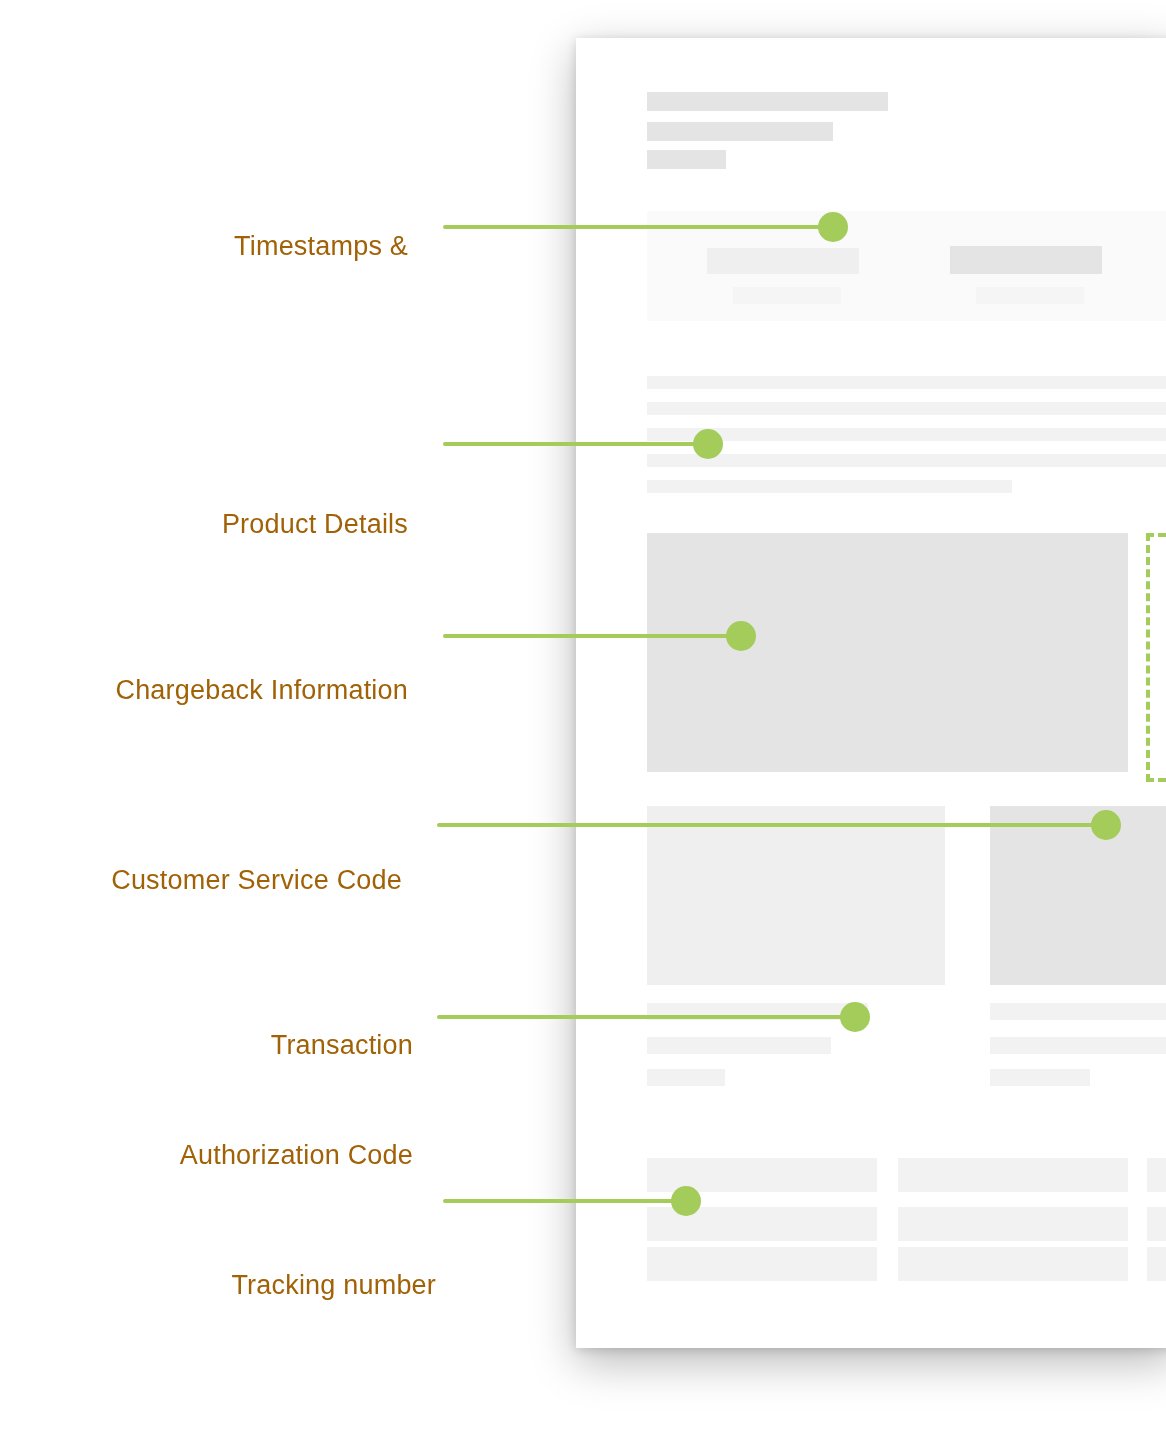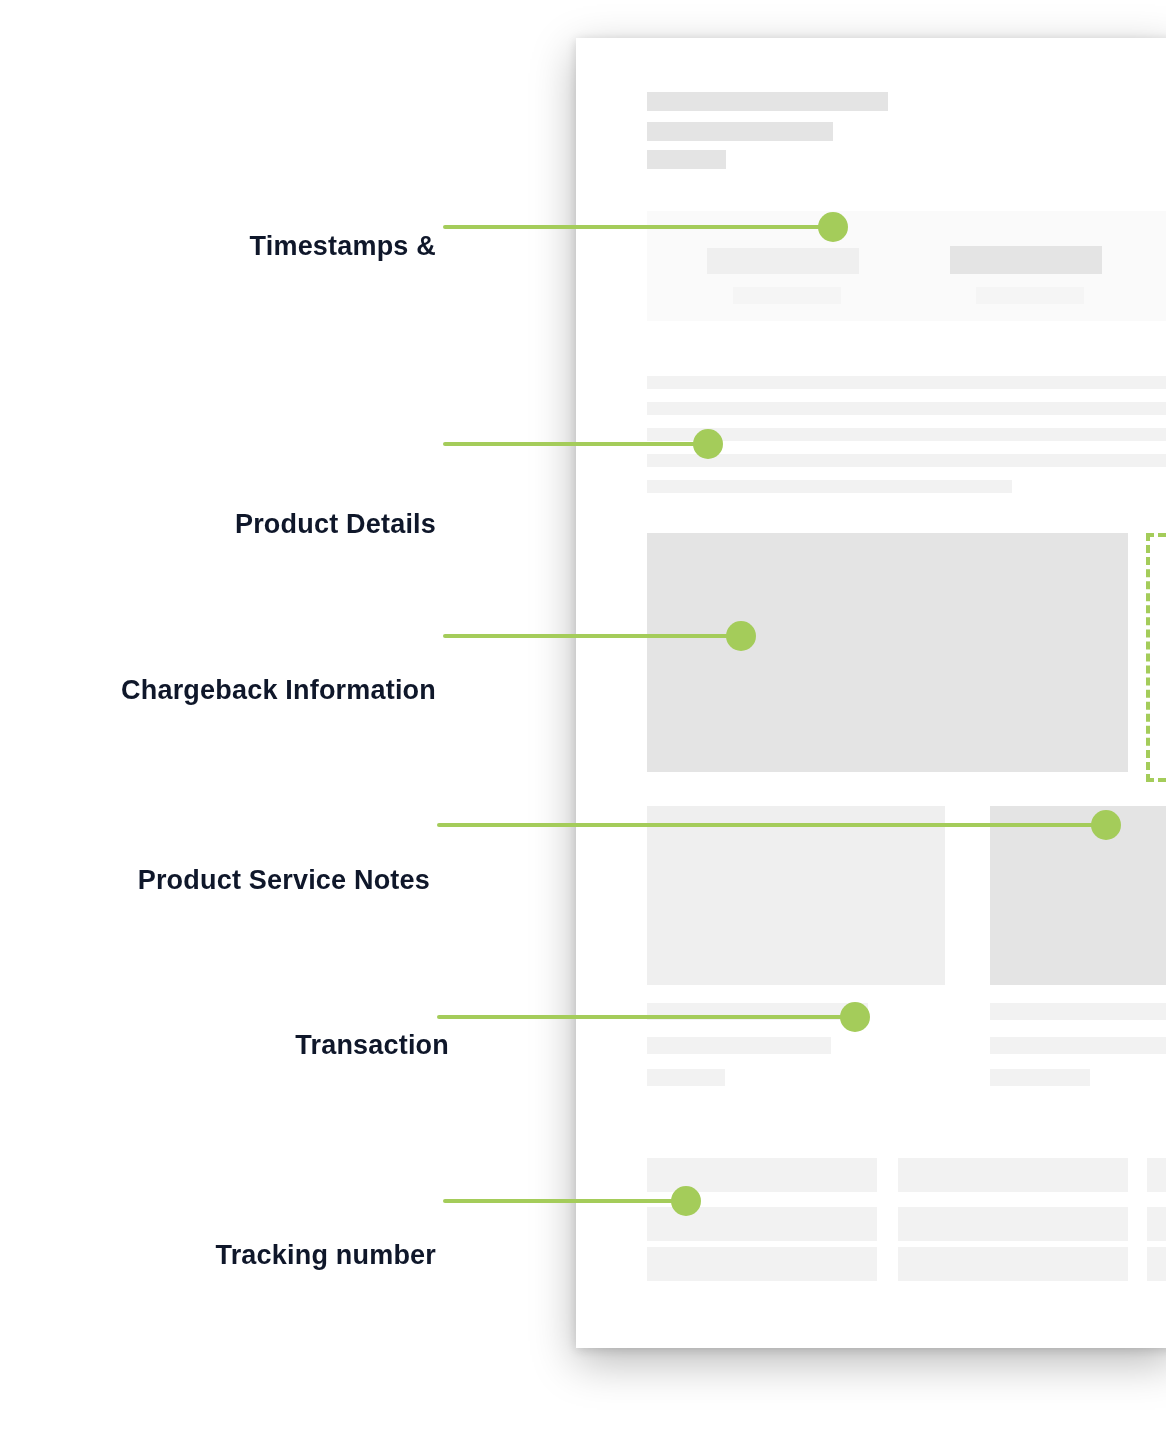--- a/index.html
+++ b/index.html
@@ -41,28 +41,27 @@
   .callout{position:absolute;}
   .callout .lead{
     position:absolute;height:4px;background:#a4cc5a;border-radius:2px;
   }
   .callout .dot{
     position:absolute;width:30px;height:30px;border-radius:50%;
     background:#a4cc5a;
   }
   .callout .clabel{
     position:absolute;
-    color:#0f172a;
+    color:#a16207;
     font-size:27px;
-    font-weight:700;
+    font-weight:400;
     line-height:55px;
     letter-spacing:.2px;
     text-align:right;
     white-space:pre-line;
-    margin-left:28px;
   }
 </style>
 </head>
 <body>
 
 <div id="stage">
 
   <div class="doc-panel">
     <div class="doc-inner">
 
@@ -129,35 +128,36 @@
   <div class="callout">
     <div class="clabel" style="left:0px;top:608px;width:408px;">
       <span>Chargeback Information</span>
     </div>
     <div class="lead" style="left:443px;top:634px;width:300px;"></div>
     <div class="dot" style="left:726px;top:621px;"></div>
   </div>
 
   <div class="callout">
     <div class="clabel" style="left:0px;top:798px;width:402px;">
-      <span>Product Service Notes</span>
+      <span>Customer Service Code</span>
     </div>
     <div class="lead" style="left:437px;top:823px;width:671px;"></div>
     <div class="dot" style="left:1091px;top:810px;"></div>
   </div>
 
   <div class="callout">
-    <div class="clabel" style="left:16px;top:963px;width:405px;">
+    <div class="clabel" style="left:8px;top:963px;width:405px;">
       <span>Transaction</span><br>
+      <span>Authorization Code</span>
     </div>
     <div class="lead" style="left:437px;top:1015px;width:420px;"></div>
     <div class="dot" style="left:840px;top:1002px;"></div>
   </div>
 
   <div class="callout">
-    <div class="clabel" style="left:0px;top:1173px;width:408px;">
+    <div class="clabel" style="left:0px;top:1203px;width:408px;padding-left:28px;">
       <span>Tracking number</span>
     </div>
     <div class="lead" style="left:443px;top:1199px;width:245px;"></div>
     <div class="dot" style="left:671px;top:1186px;"></div>
   </div>
 
 </div>
 
 </body></html>

